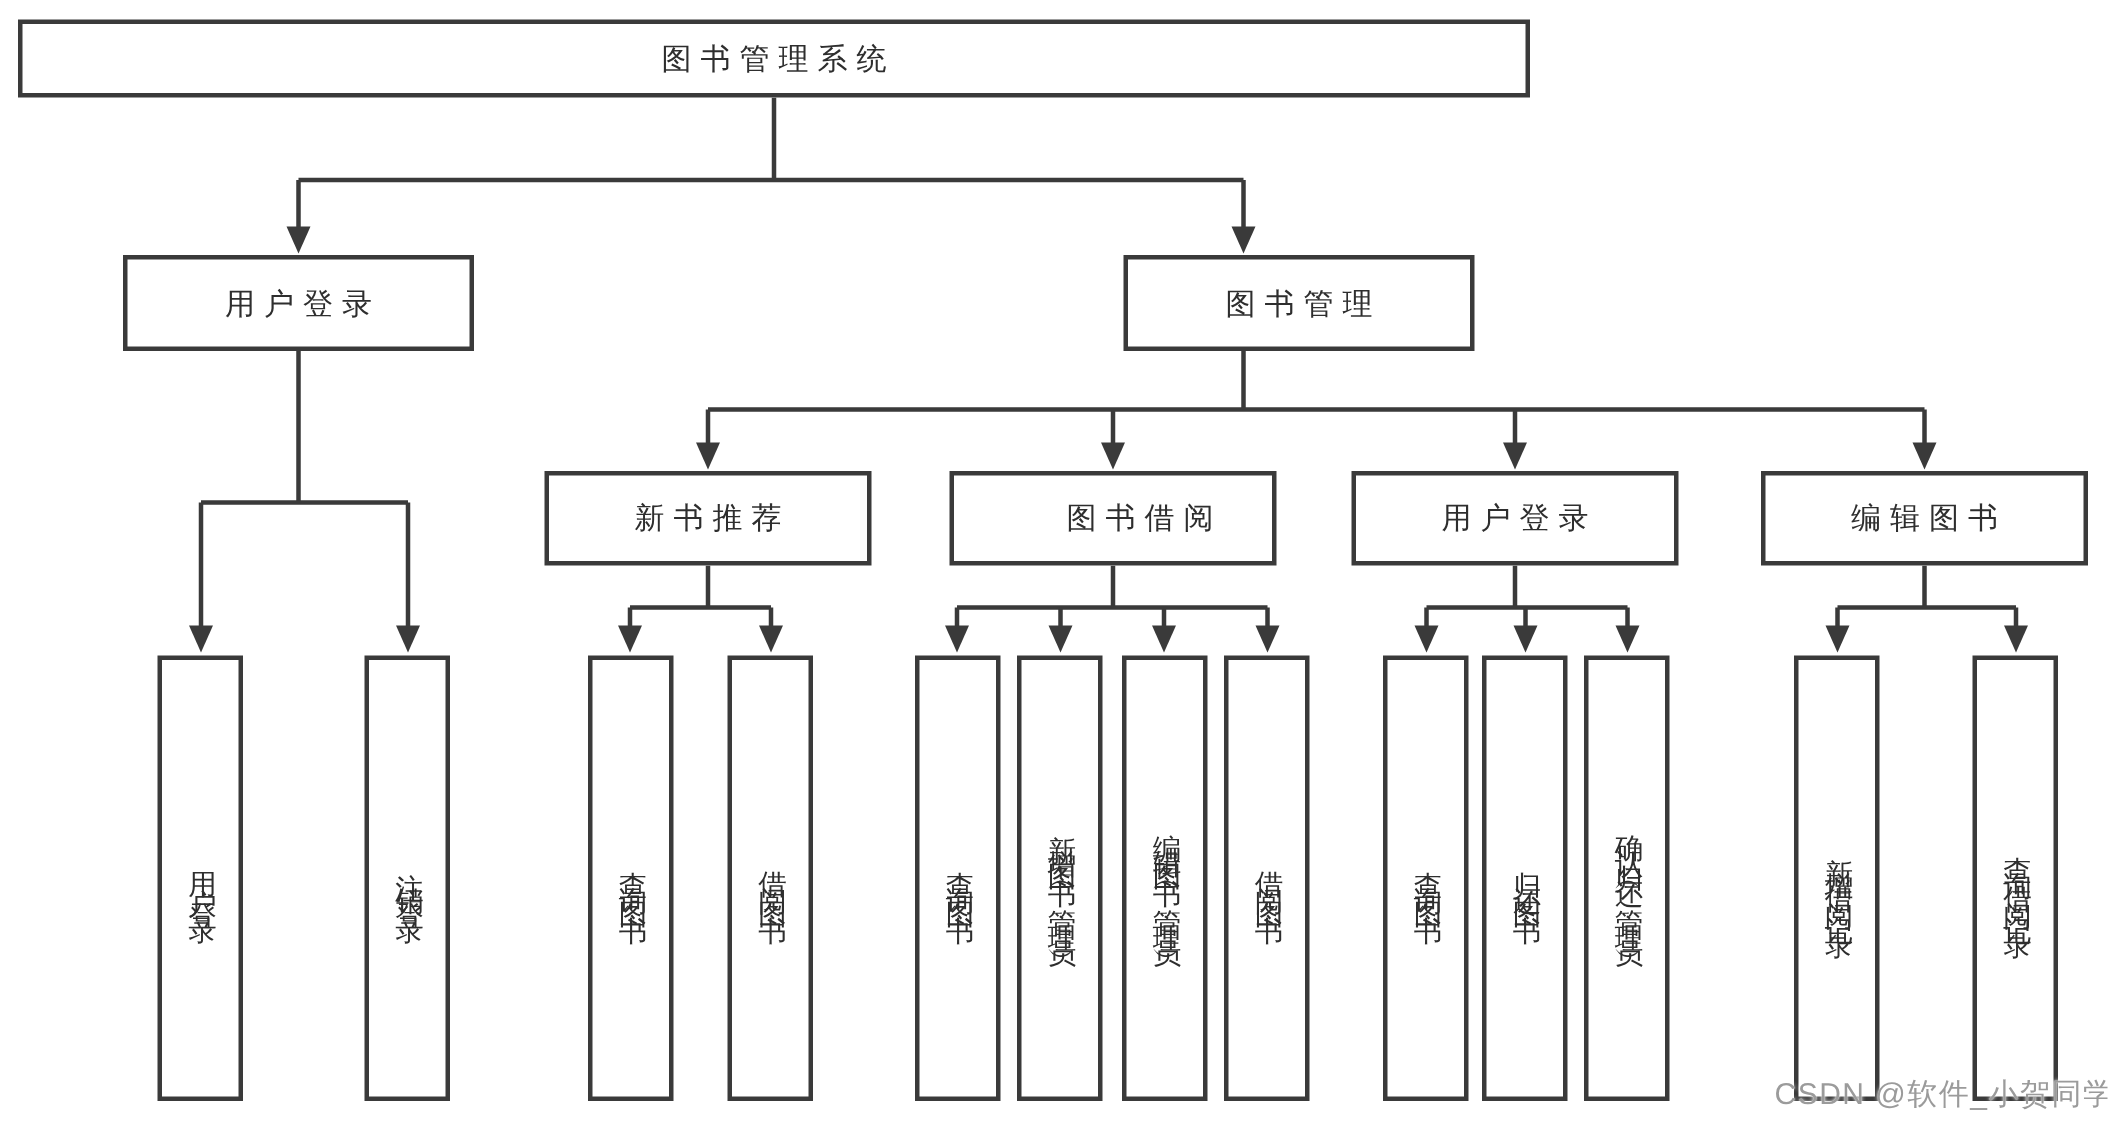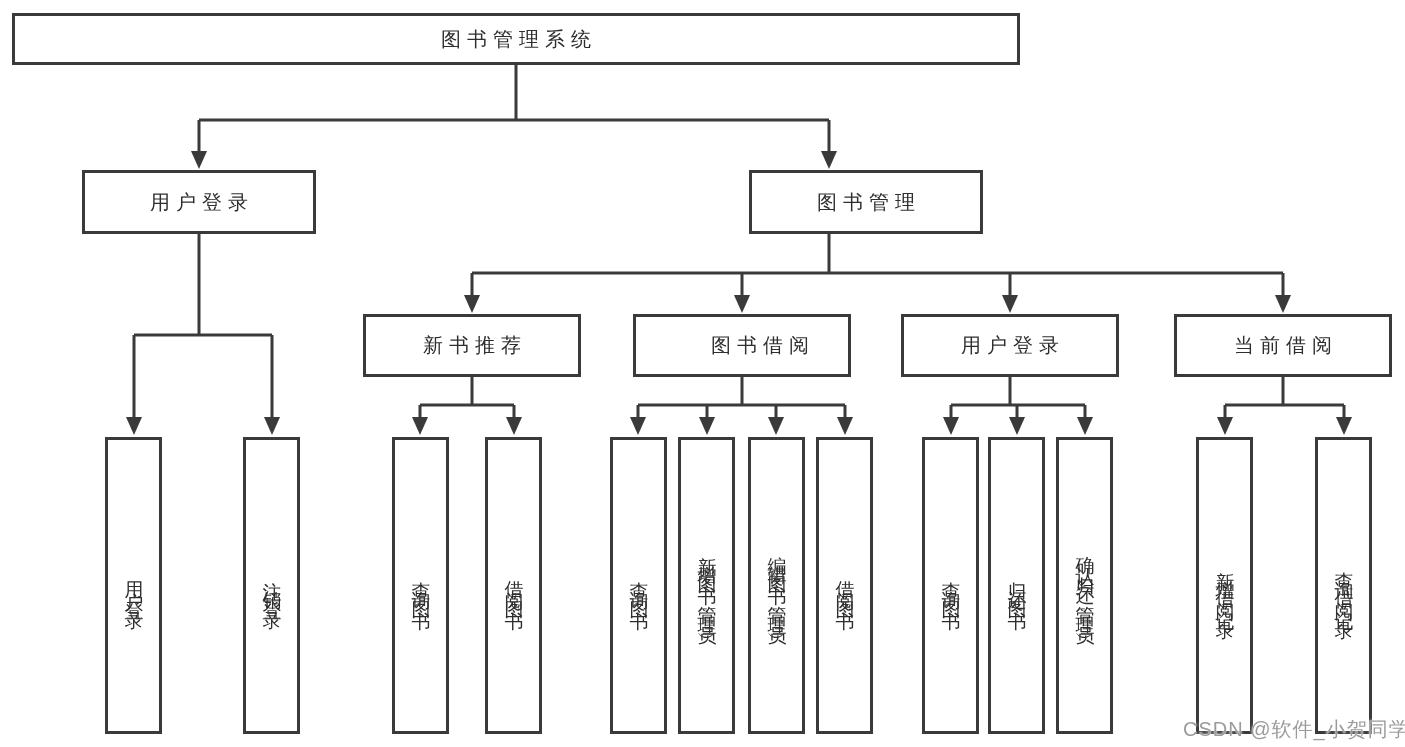--- a/index.html
+++ b/index.html
@@ -95,21 +95,21 @@
   <div class="box l3" style="left:363px;">
     <span class="hlabel">新书推荐</span>
   </div>
   <div class="box l3" style="left:633px;padding-left:36px;">
     <span class="hlabel">图书借阅</span>
   </div>
   <div class="box l3" style="left:901px;">
     <span class="hlabel">用户登录</span>
   </div>
   <div class="box l3" style="left:1174px;">
-    <span class="hlabel">当前借阅</span>
+    <span class="hlabel">编辑图书</span>
   </div>
 
   <div class="box leaf" style="left:105px;">
     <span class="vlabel">用户登录</span>
   </div>
   <div class="box leaf" style="left:243px;">
     <span class="vlabel">注销登录</span>
   </div>
 
   <div class="box leaf" style="left:392px;">

